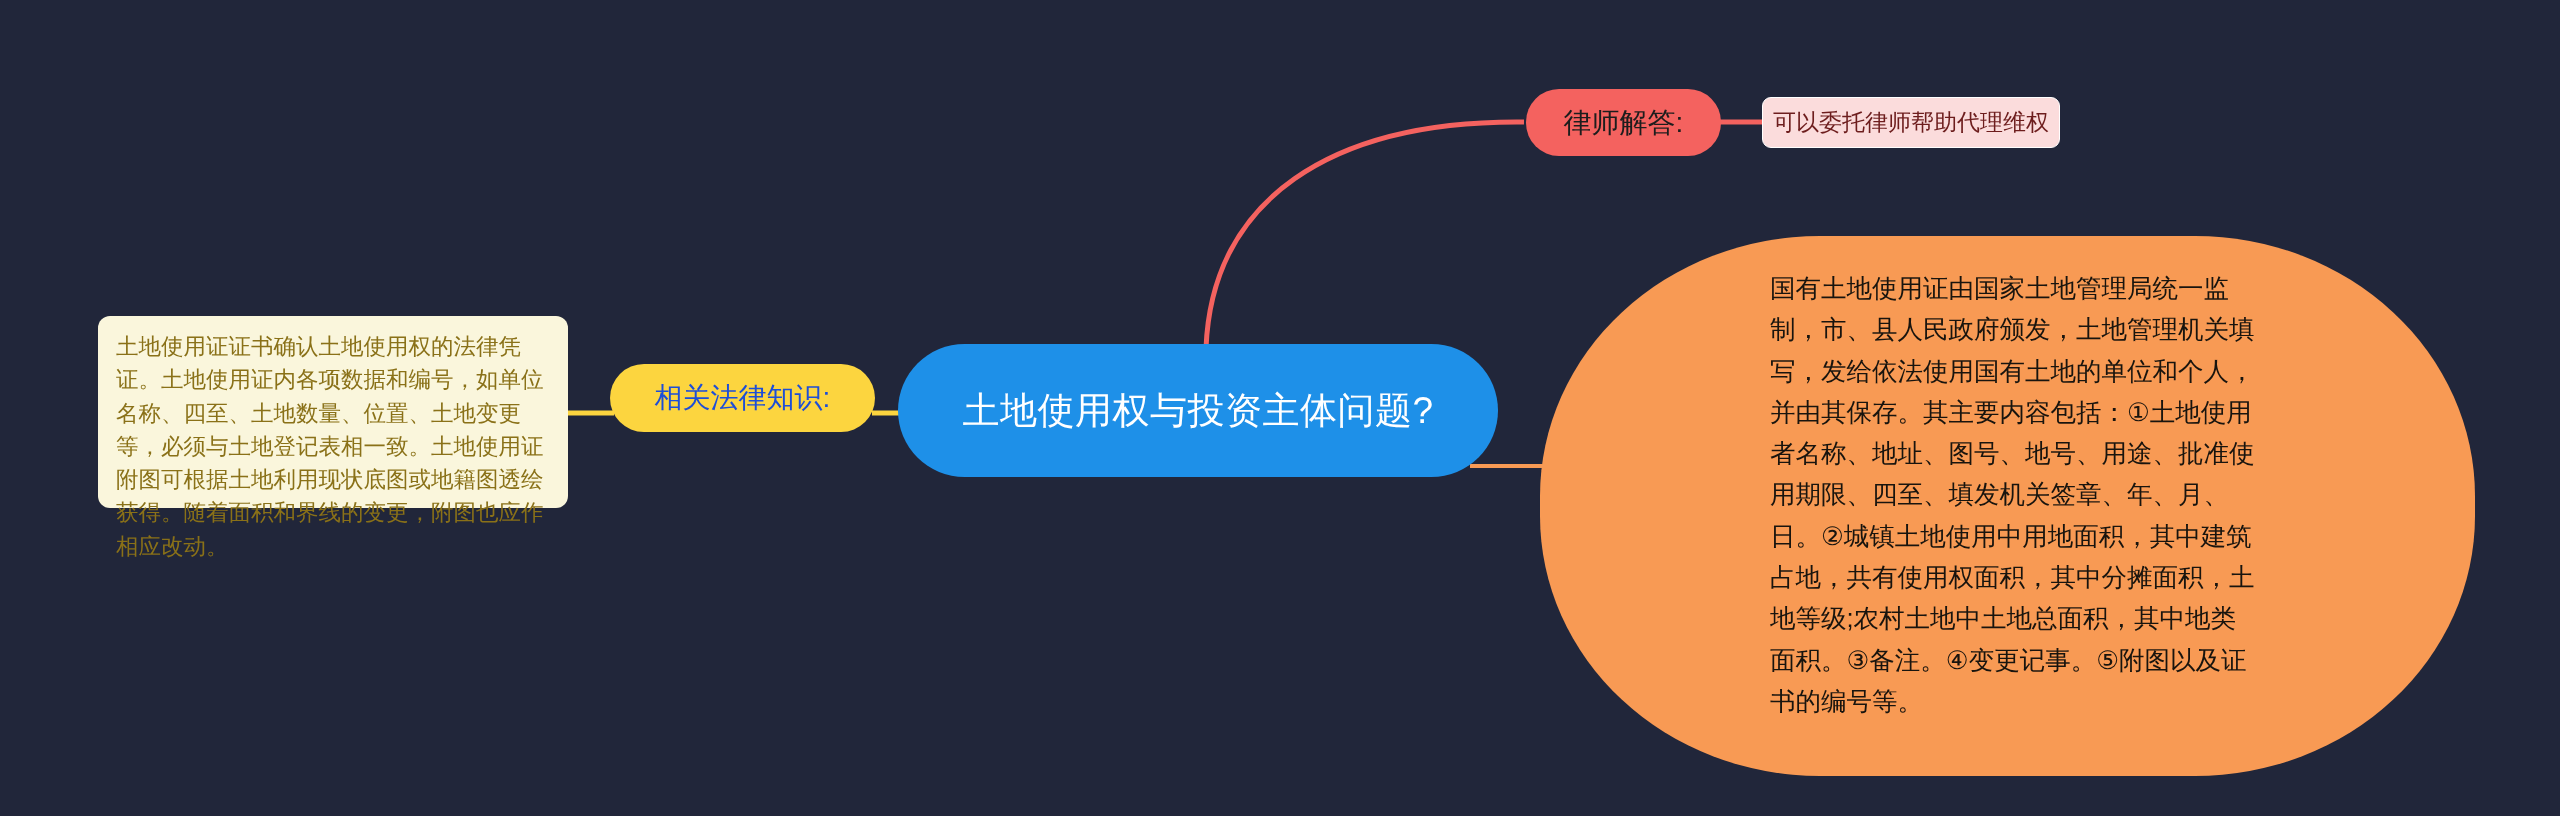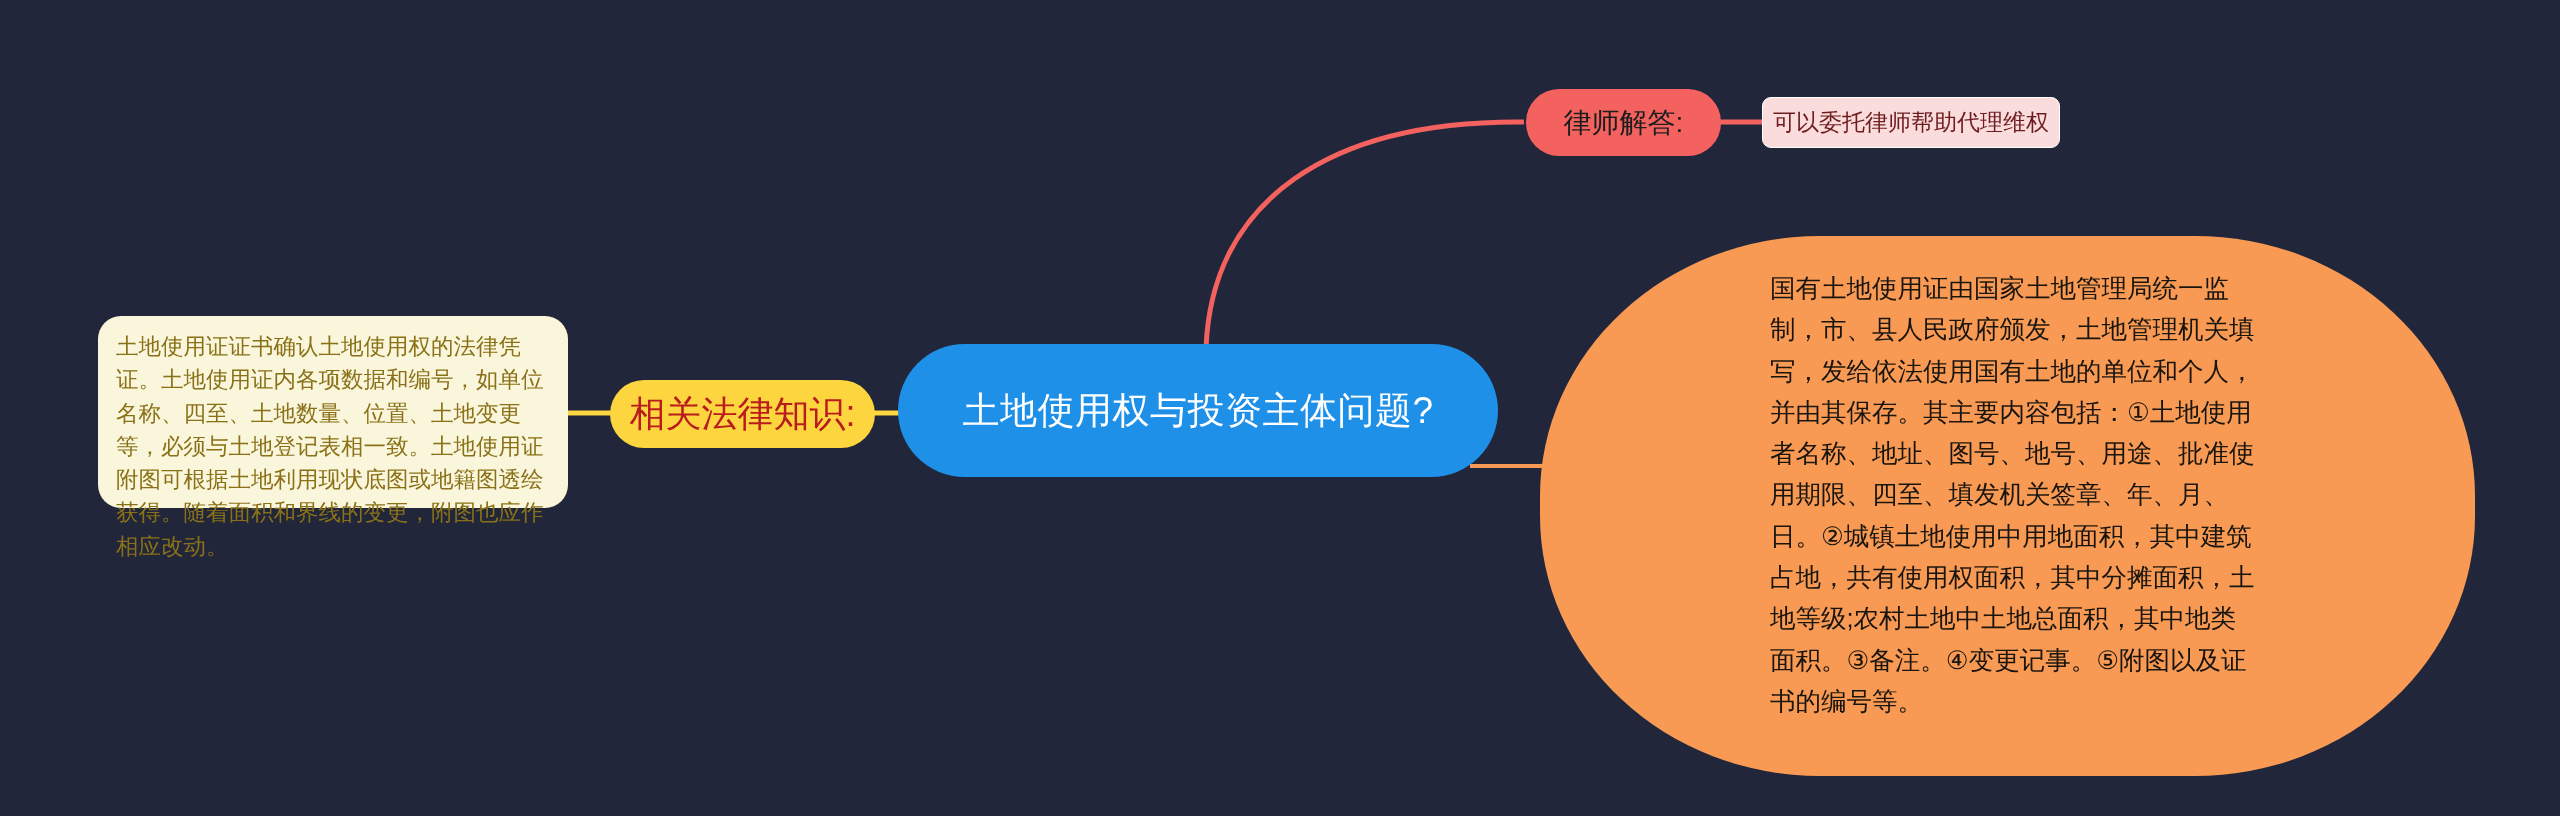--- a/index.html
+++ b/index.html
@@ -52,27 +52,27 @@
     line-height: 1.28;
     letter-spacing: 0.5px;
     text-align: center;
     padding: 6px 40px;
     z-index: 5;
   }
 
   
   .node-yellow {
     left: 610px;
-    top: 380px;
+    top: 364px;
     width: 265px;
     height: 68px;
     background: #fcd53f;
     border-radius: 34px;
-    color: #b91c1c;
-    font-size: 36px;
+    color: #1d4ed8;
+    font-size: 28px;
     z-index: 5;
   }
 
   
   .node-red {
     left: 1526px;
     top: 89px;
     width: 195px;
     height: 67px;
     background: #f4625f;
@@ -82,21 +82,21 @@
     z-index: 5;
   }
 
   
   .node-cream {
     left: 98px;
     top: 316px;
     width: 470px;
     height: 192px;
     background: #faf6dc;
-    border-radius: 23px;
+    border-radius: 12px;
     color: #8a7118;
     font-size: 22.5px;
     line-height: 1.48;
     text-align: left;
     padding: 14px 18px 14px 18px;
     display: block;
     z-index: 4;
   }
 
   

